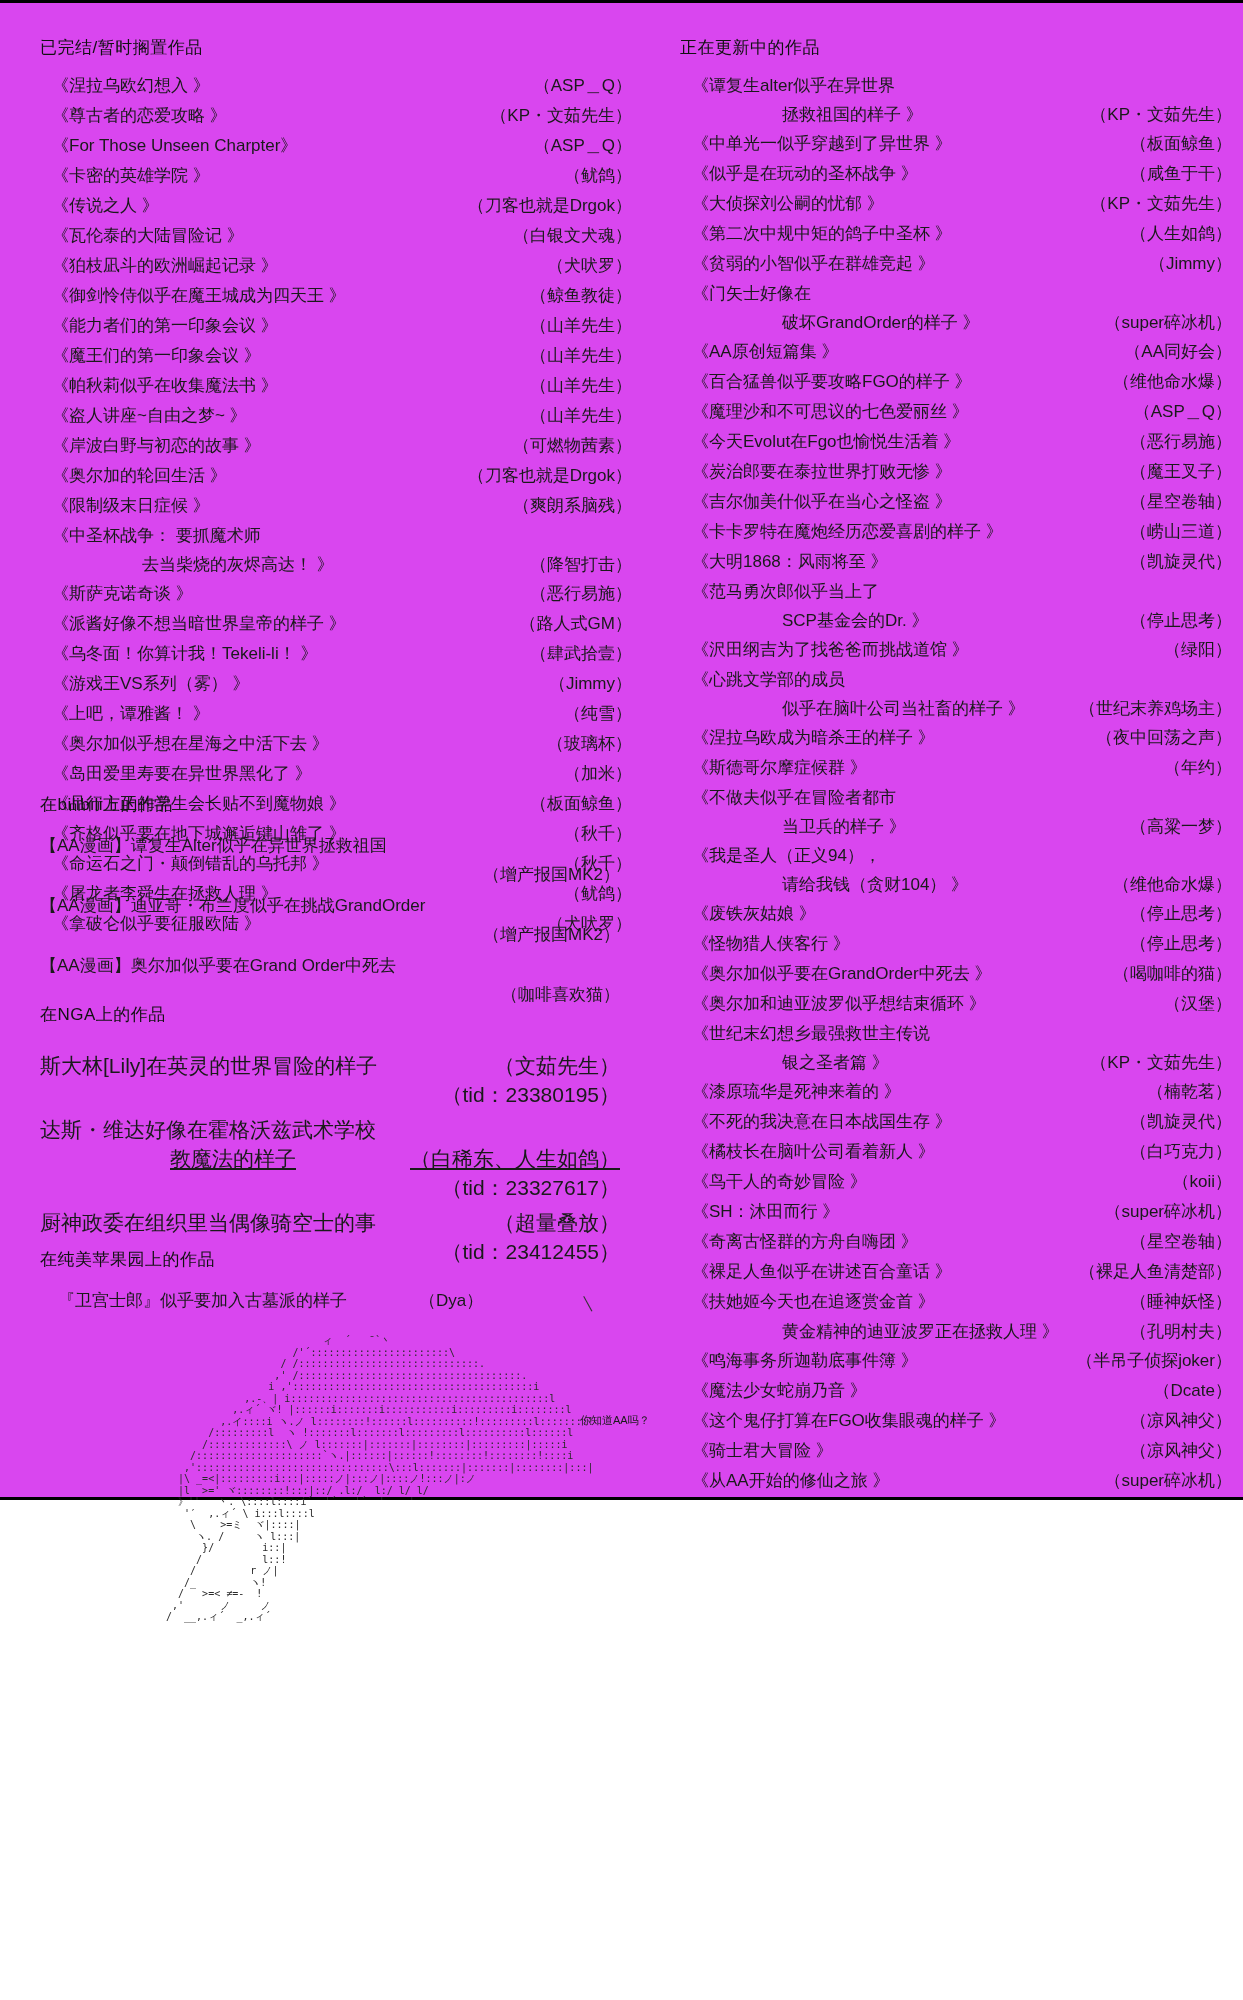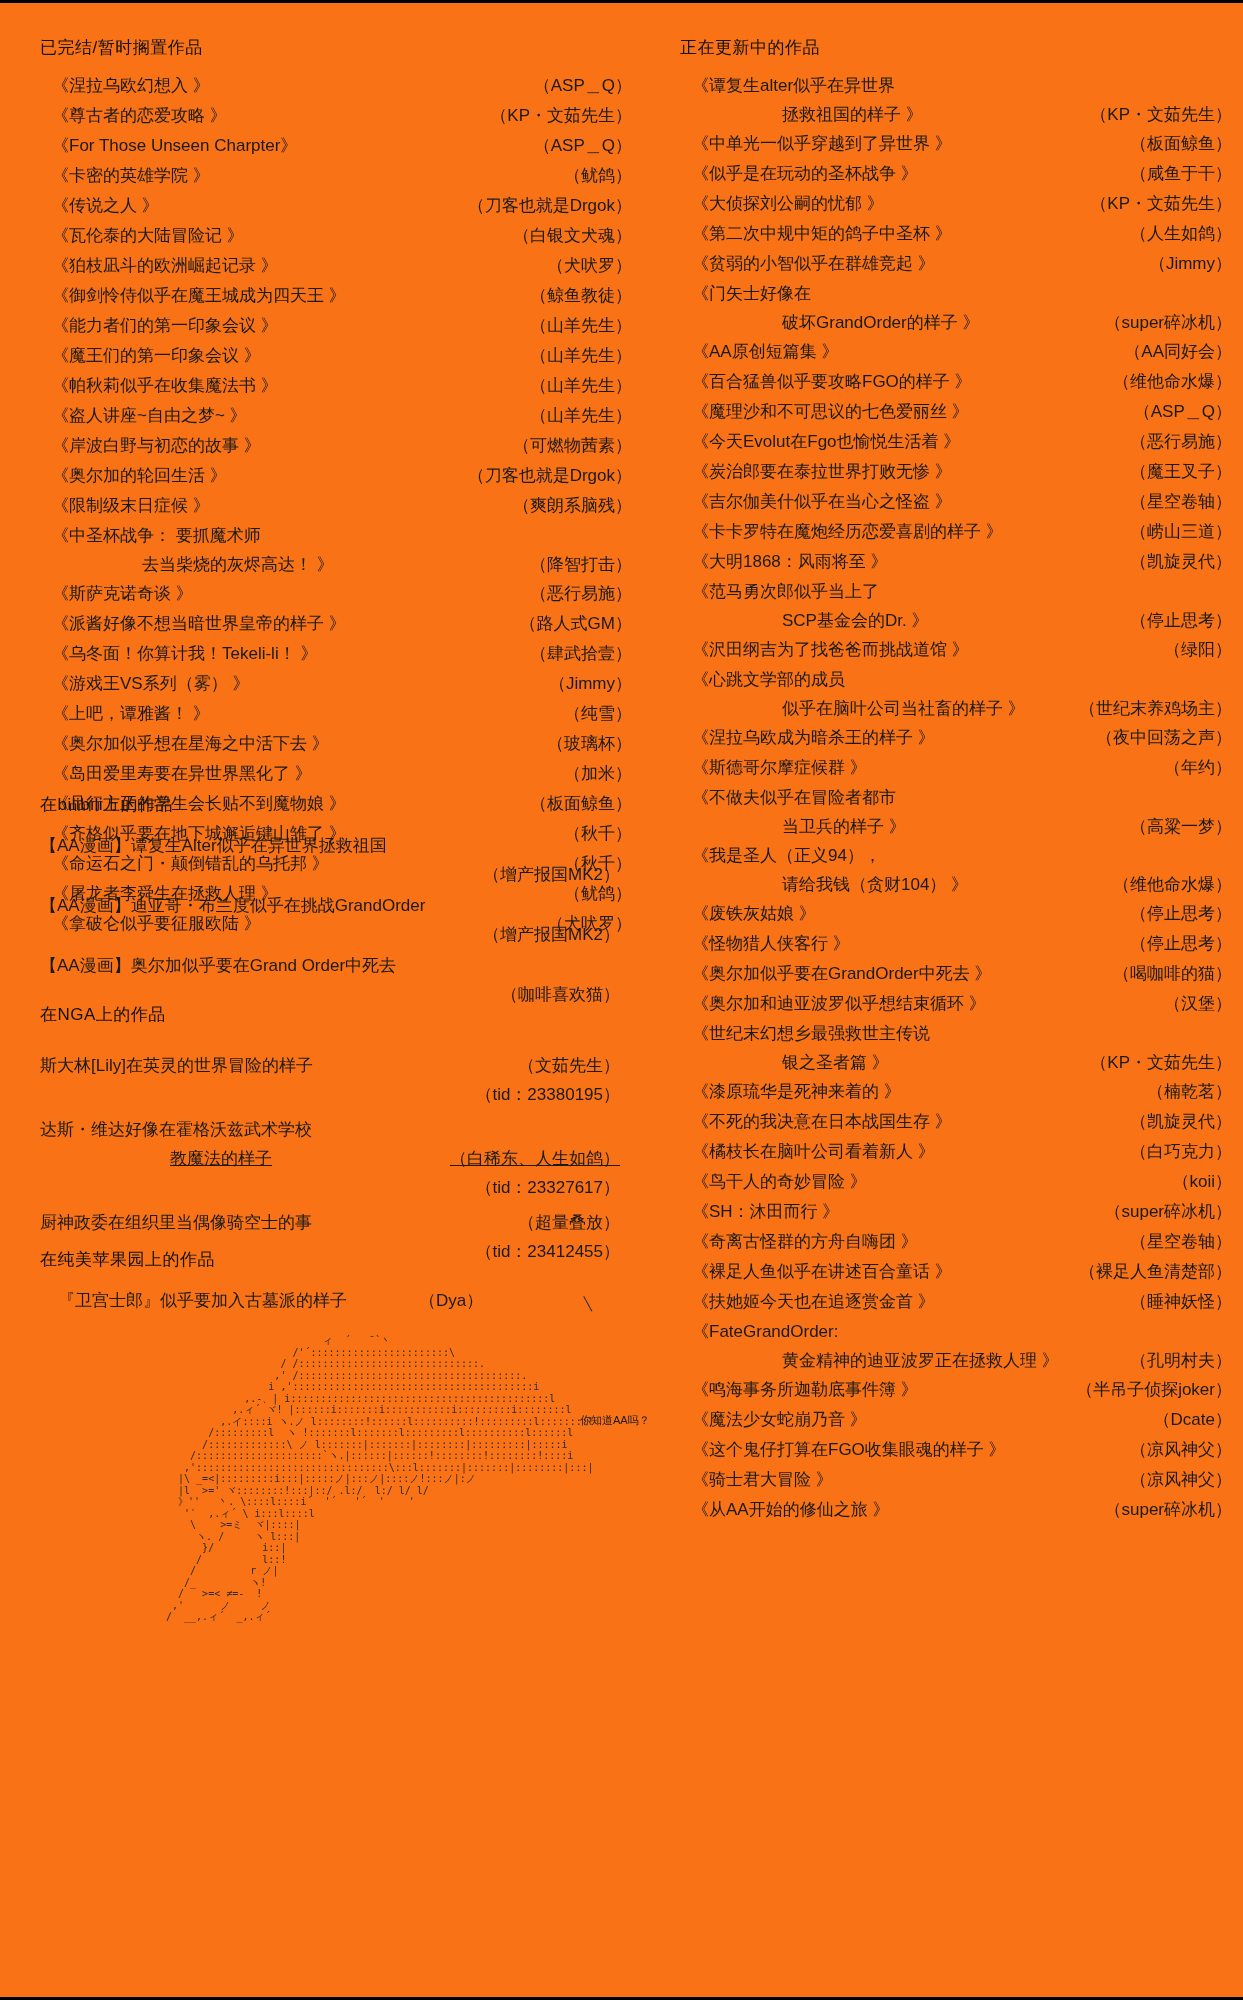--- a/index.html
+++ b/index.html
@@ -12,25 +12,25 @@
     height: 2000px;
     position: relative;
     font-family: "Liberation Sans", "DejaVu Sans", sans-serif;
     color: #1a1a1a;
     overflow: hidden;
   }
   .page {
     position: absolute;
     left: 0; top: 0;
     width: 1243px;
-    height: 2000px;
+    height: 1500px;
     box-sizing: border-box;
     border-top: 3px solid #000;
     border-bottom: 3px solid #000;
-    background: #f97316;
+    background: #d946ef;
   }
   .col {
     position: absolute;
     top: 0;
   }
   .col-left  { left: 40px;  width: 580px; }
   .col-right { left: 680px; width: 540px; }
 
   .section-head {
     font-size: 17px;
@@ -74,21 +74,21 @@
   #bili-head { position: absolute; left: 0; top: 790px; }
   #bili-list { position: absolute; left: 0; top: 828px; width: 580px; }
 
   #nga-head  { position: absolute; left: 0; top: 1000px; }
   #nga-list  { position: absolute; left: 0; top: 1048px; width: 580px; }
 
   #apple-head { position: absolute; left: 0; top: 1245px; }
   #apple-list { position: absolute; left: 0; top: 1283px; width: 580px; }
 
   .nga-entry {
-    font-size: 17px;
+    font-size: 21px;
     line-height: 29px;
     margin-bottom: 6px;
   }
   .nga-entry .row1 { display: flex; }
   .nga-entry .row1 .t { flex: 0 0 auto; }
   .nga-entry .row1 .a { margin-left: auto; padding-left: 14px; text-align: center; }
   .nga-entry .row2 { display: flex; text-decoration: underline; }
   .nga-entry .row2 .t2 { padding-left: 130px; }
   .nga-entry .row2 .a2 { margin-left: auto; padding-left: 14px; }
   .nga-entry .tid { text-align: right; }
@@ -498,21 +498,20 @@
       <div class="entry">
           <span class="title">《裸足人鱼似乎在讲述百合童话 》</span>
           <span class="author">（裸足人鱼清楚部）</span>
         </div>
       <div class="entry">
           <span class="title">《扶她姬今天也在追逐赏金首 》</span>
           <span class="author">（睡神妖怪）</span>
         </div>
 
       <div class="entry two-line">
-        <span class="l1">《FateGrandOrder:</span>
         <span class="l2">
             <span class="cont">黄金精神的迪亚波罗正在拯救人理 》</span>
             <span class="author">（孔明村夫）</span>
           </span>
       </div>
 
       <div class="entry">
           <span class="title">《鸣海事务所迦勒底事件簿 》</span>
           <span class="author">（半吊子侦探joker）</span>
         </div>

